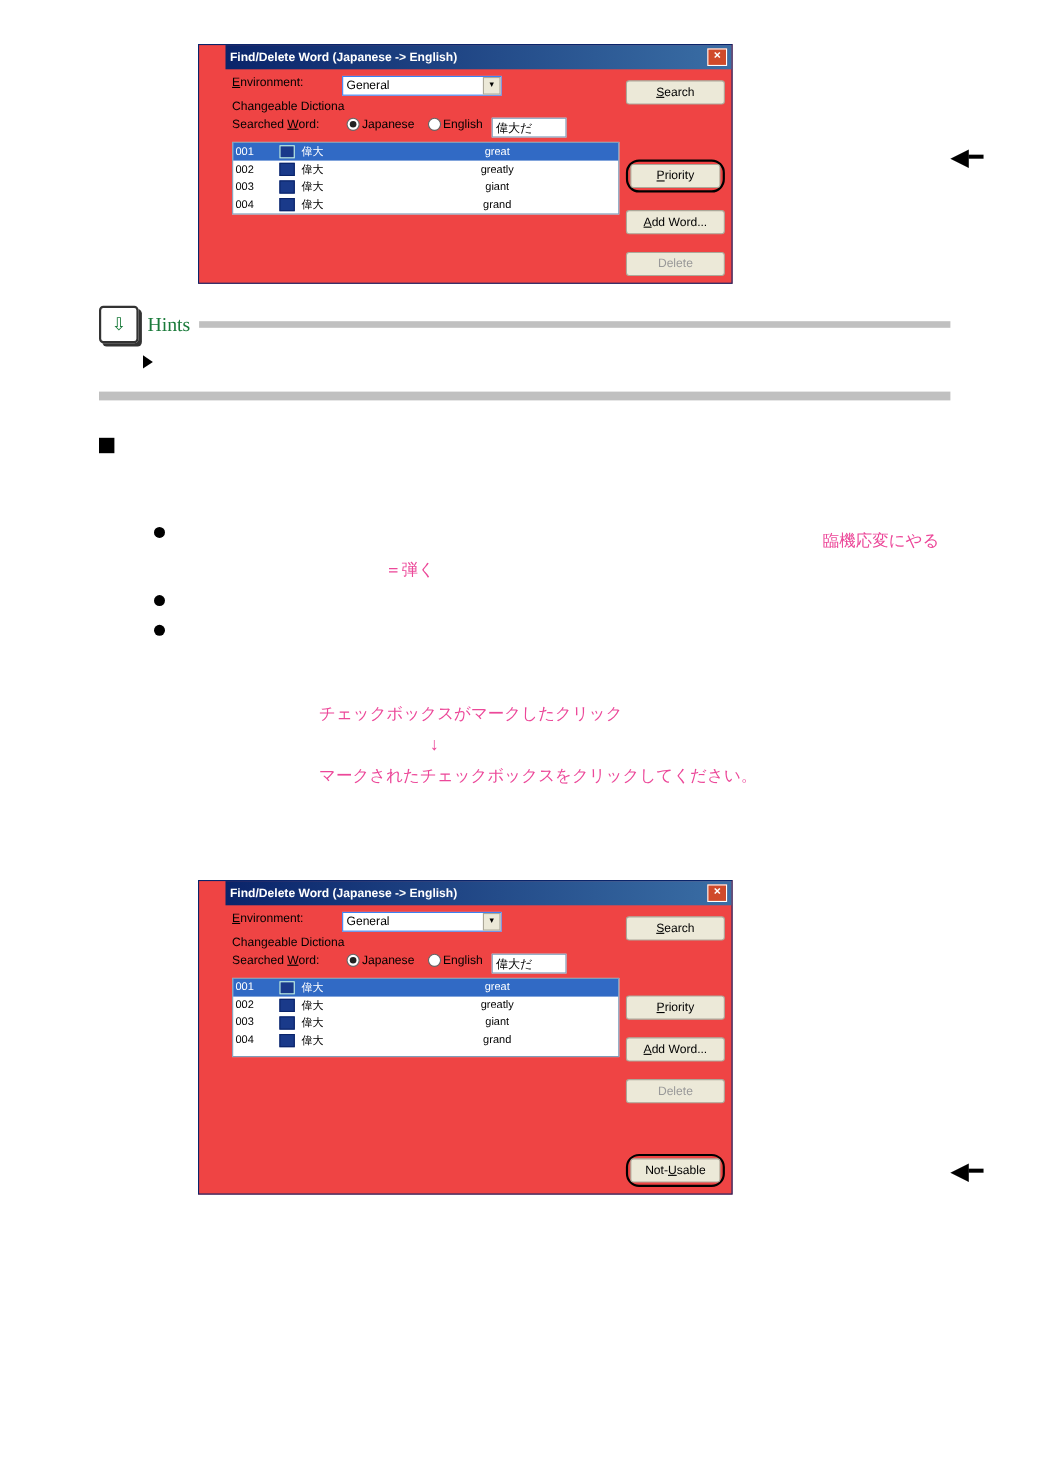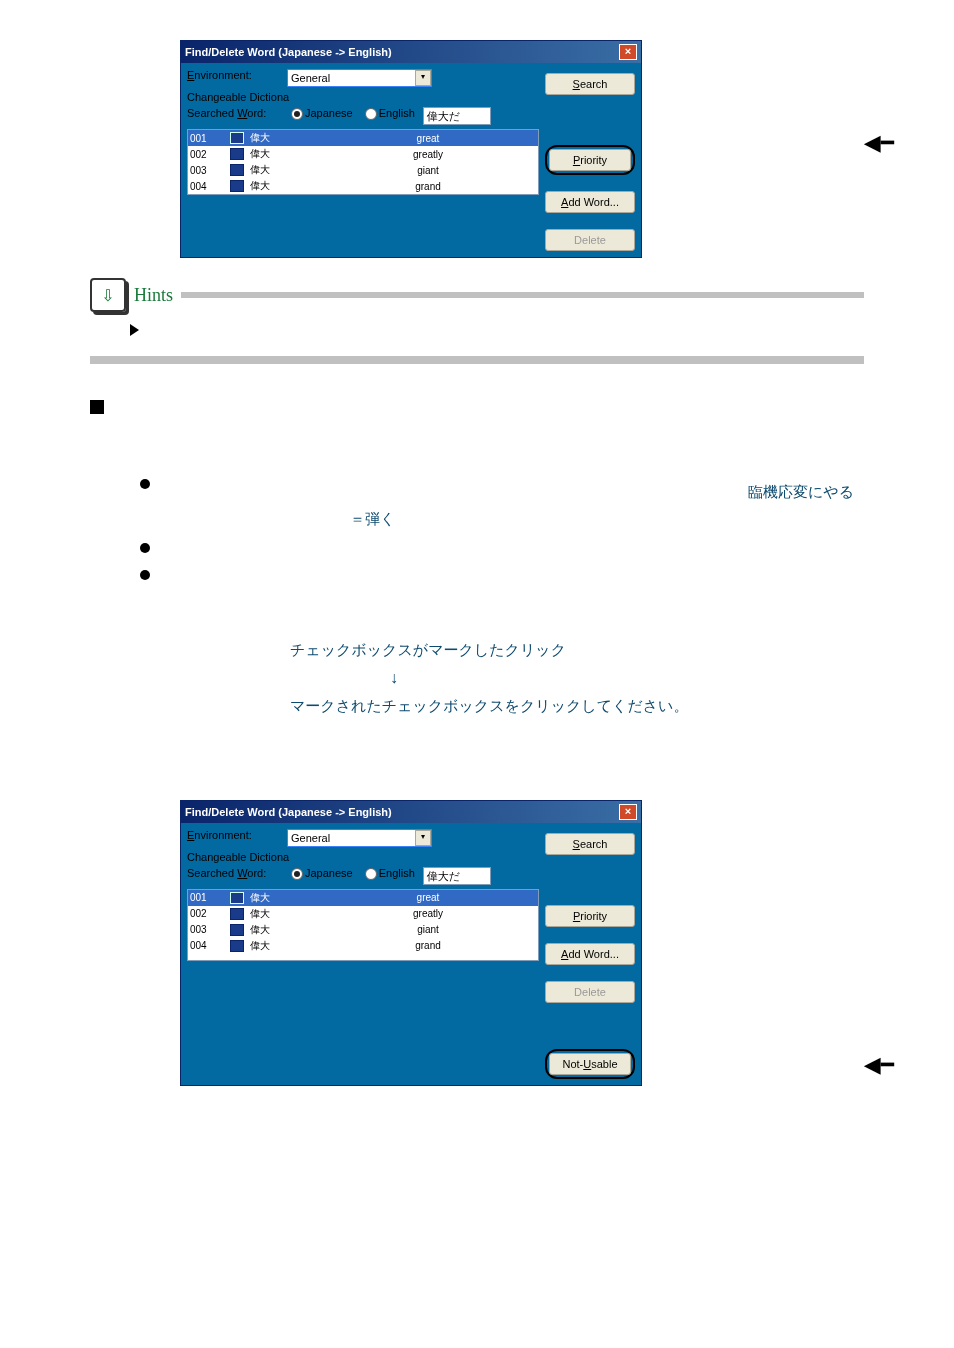--- a/index.html
+++ b/index.html
@@ -12,24 +12,25 @@
   .page {
     padding: 40px 90px 60px 90px;
   }
   .dialog-wrap {
     margin-left: 90px;
     margin-bottom: 20px;
   }
   .dialog {
     width: 460px;
     border: 1px solid #0a246a;
-    background: #0369a1;
+    background: #ef4444;
     font-family: Tahoma, sans-serif;
     font-size: 11px;
     position: relative;
+    padding-left: 24px;
   }
   .titlebar {
     background: linear-gradient(to right, #0a246a, #3a6ea5);
     color: #fff;
     padding: 3px 4px;
     font-weight: bold;
     font-size: 11px;
     display: flex;
     justify-content: space-between;
     align-items: center;
@@ -199,23 +200,23 @@
   .tri-right {
     display:inline-block;
     width:0;height:0;
     border-top:6px solid transparent;
     border-bottom:6px solid transparent;
     border-left:9px solid #000;
     vertical-align: middle;
   }
   
   .body-text {
-    font-family: Liberation Serif, serif;
+    font-family: Liberation Mono, monospace;
     font-size: 15px;
-    color: #0c4a6e;
+    color: #ec4899;
     line-height: 1.8;
   }
   .sec-square {
     display:inline-block;
     width:14px;height:14px;
     background:#000;
     vertical-align: middle;
     margin-right: 8px;
   }
   .bullet-disc {

